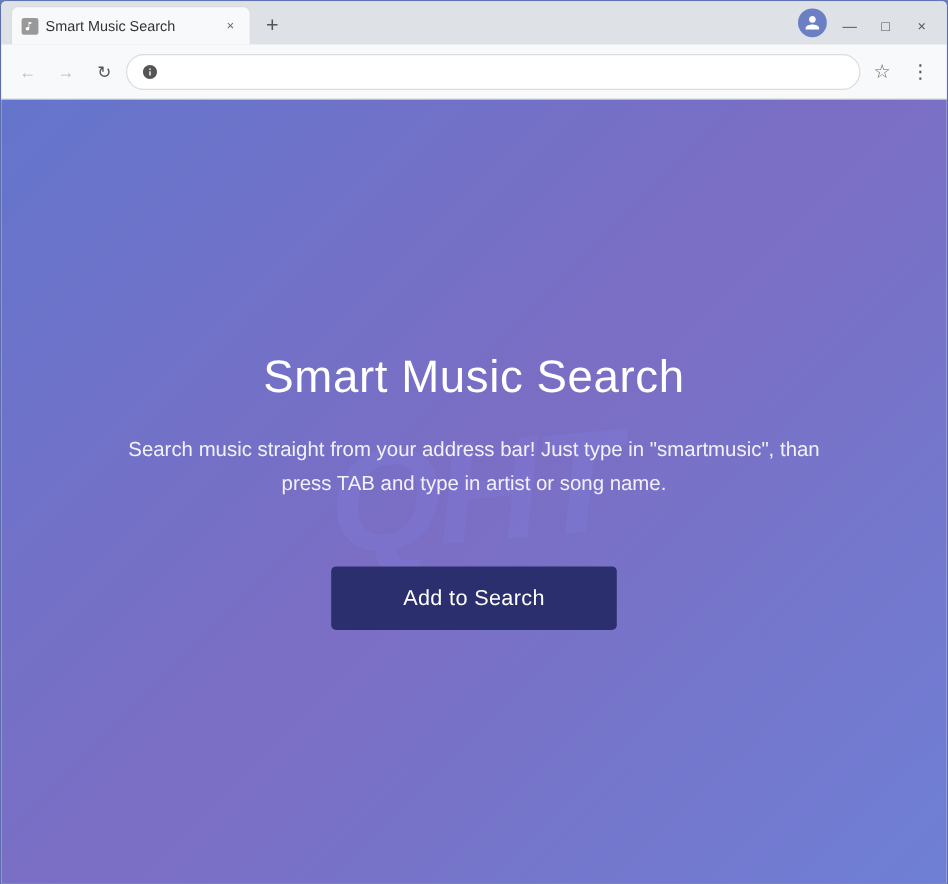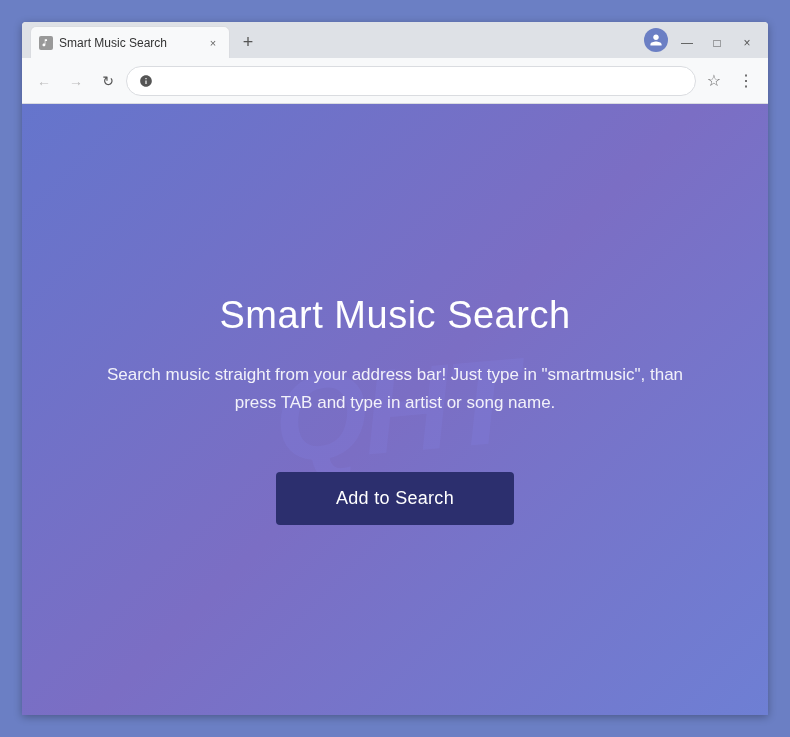--- a/index.html
+++ b/index.html
@@ -10,21 +10,21 @@
       background: #6b7fc4;
       font-family: 'Segoe UI', Arial, sans-serif;
       overflow: hidden;
     }
 
     
     .browser-outer {
       width: 790px;
       height: 737px;
       background: #6b7fc4;
-      padding: 22px;
+      padding: 1px;
       display: flex;
       flex-direction: column;
     }
 
     .browser-window {
       flex: 1;
       background: #f0f0f0;
       border-radius: 4px 4px 0 0;
       display: flex;
       flex-direction: column;

